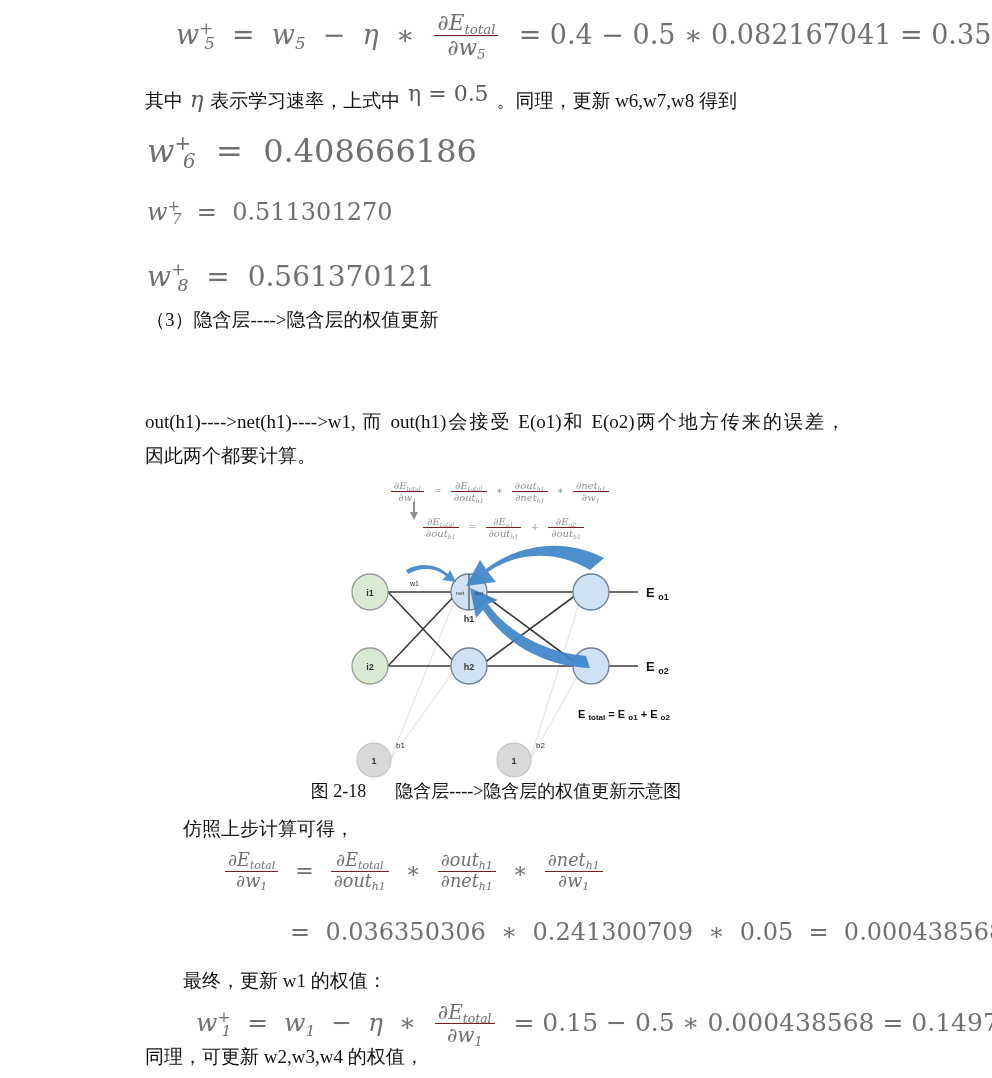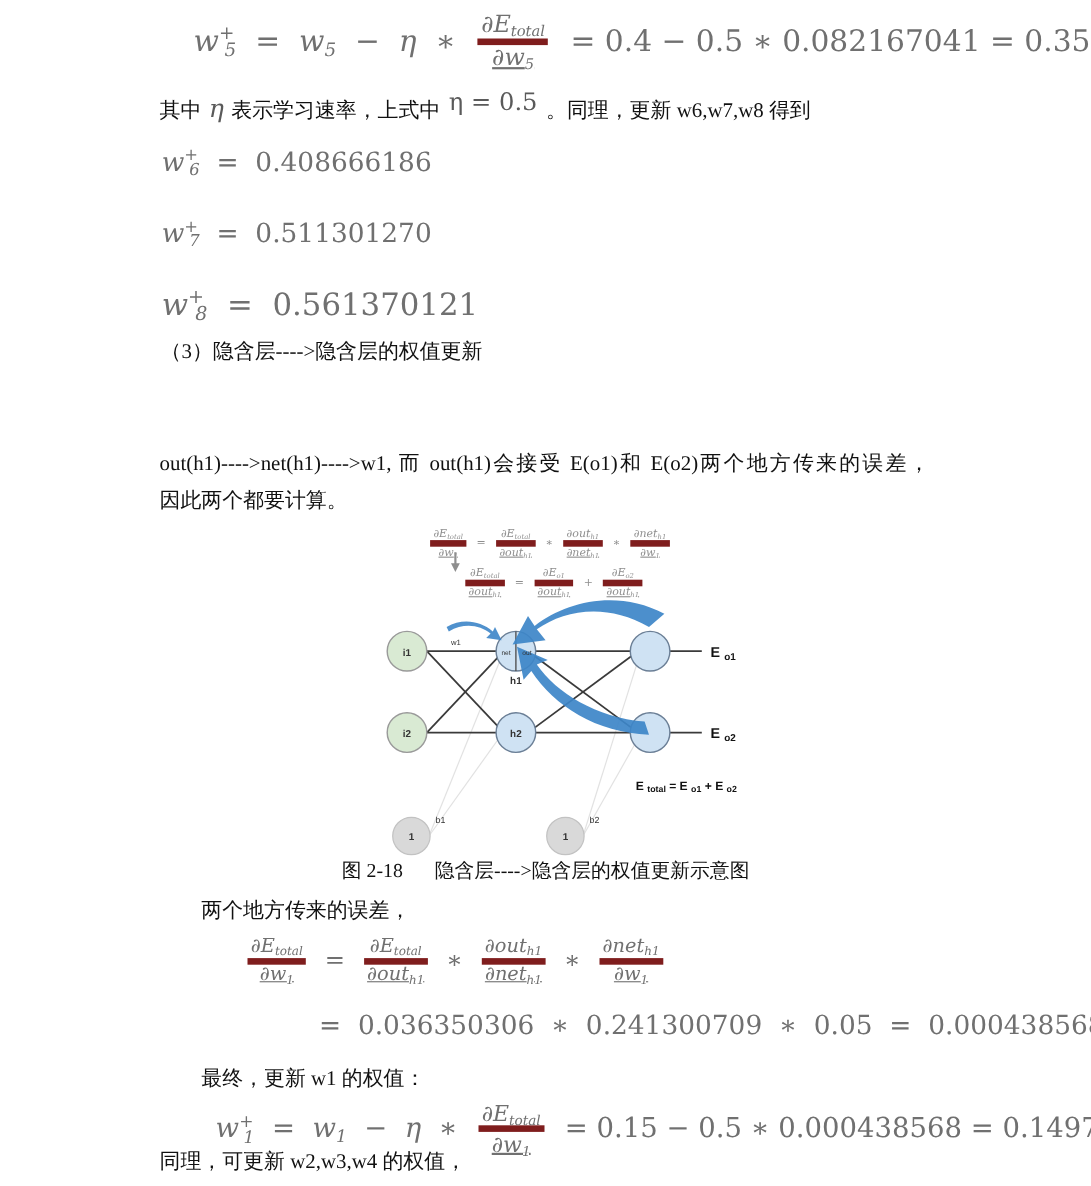--- a/index.html
+++ b/index.html
@@ -47,22 +47,21 @@
     font-size: 0.80em;
     line-height: 1.12;
     margin: 0 3px;
     position: relative;
     top: -0.05em;
   }
   .frac .num { display: block; padding: 0 3px; }
   .frac .den {
     display: block;
     padding: 0 3px;
-    border-top: 6px solid #7f1d1d;
-    text-decoration: underline;
+    border-top: 1px solid #7f1d1d;
   }
 
   
   .p {
     position: absolute;
     font-size: 19px;
     line-height: 34px;
     color: #111111;
     font-family: "Liberation Serif", "DejaVu Serif", serif;
   }
@@ -120,21 +119,21 @@
   </div>
 
   <div class="p" style="left:145px; top:84px; width:700px; font-size:19px;">
     <span>其中</span>
     <span class="math" style="font-size:23px; font-style:italic; color:#5a5a5a; padding:0 2px;">η</span>
     <span>表示学习速率，上式中</span>
     <span class="math" style="font-size:22px; color:#5a5a5a; padding:0 3px; position:relative; top:-6px;">η = 0.5</span>
     <span>。同理，更新 w6,w7,w8 得到</span>
   </div>
 
-  <div class="math" style="position:absolute; left:147px; top:135px; font-size:24px;">
+  <div class="math" style="position:absolute; left:147px; top:135px; font-size:32px;">
     <span class="v">w</span><sup>+</sup><sub style="margin-left:-8px;">6</sub>
     <span class="op">&nbsp;=&nbsp;</span>
     <span class="op">0.408666186</span>
   </div>
 
   <div class="math" style="position:absolute; left:147px; top:200px; font-size:24px;">
     <span class="v">w</span><sup>+</sup><sub style="margin-left:-8px;">7</sub>
     <span class="op">&nbsp;=&nbsp;</span>
     <span class="op">0.511301270</span>
   </div>
@@ -276,21 +275,21 @@
       </text>
     </svg>
   </div>
 
   <div class="caption">
     <span>图 2-18</span>
     <span class="gap"></span>
     <span>隐含层----&gt;隐含层的权值更新示意图</span>
   </div>
 
-  <div class="p" style="left:145px; top:812px; width:700px; text-indent:38px;">两个地方传来的误差，</div>
+  <div class="p" style="left:145px; top:812px; width:700px; text-indent:38px;">仿照上步计算可得，</div>
 
   <div class="math" style="position:absolute; left:222px; top:852px; font-size:22px;">
     <span class="frac">
       <span class="num"><span class="v">∂E</span><sub>total</sub></span>
       <span class="den"><span class="v">∂w</span><sub>1</sub></span>
     </span>
     <span class="op">&nbsp;=&nbsp;</span>
     <span class="frac">
       <span class="num"><span class="v">∂E</span><sub>total</sub></span>
       <span class="den"><span class="v">∂out</span><sub>h1</sub></span>

